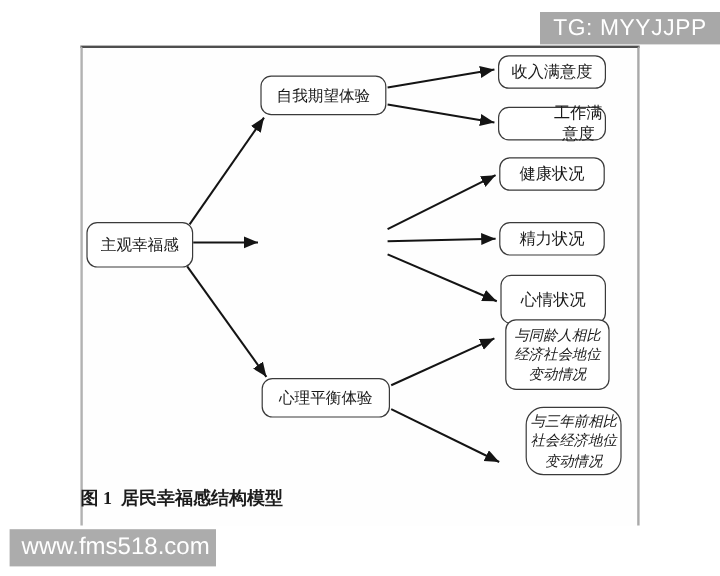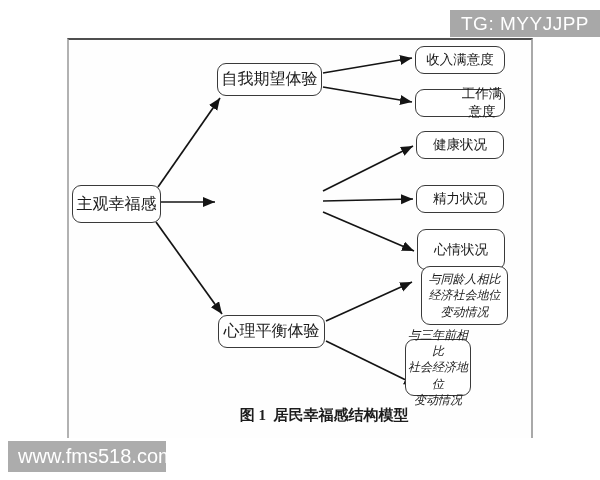--- a/index.html
+++ b/index.html
@@ -7,26 +7,26 @@
         font-family:"Liberation Serif", serif;}
   .badge{position:absolute;left:450px;top:10px;width:150px;height:27px;
          background:#a8a8a8;color:#ffffff;font-family:"Liberation Sans",sans-serif;
          font-size:19px;line-height:27px;text-align:center;letter-spacing:.5px;}
   .frame{position:absolute;left:67px;top:38px;width:466px;height:400px;box-sizing:border-box;
          background:#fefefe;border-top:2px solid #4f4f4f;border-left:2px solid #b2b2b2;
          border-right:2px solid #a9a9a9;}
   .arrows{position:absolute;left:0;top:0;width:600px;height:480px;pointer-events:none;}
   .node{position:absolute;box-sizing:border-box;border:1.5px solid #3a3a3a;border-radius:9px;
         background:#ffffff;display:flex;align-items:center;justify-content:center;
-        font-size:16px;color:#1a1a1a;text-align:center;}
+        font-size:13px;color:#1a1a1a;text-align:center;}
   .node.small{font-size:13.5px;}
   .node.multi{flex-direction:column;font-size:12px;line-height:1.35;justify-content:center;font-style:italic;}
-  .caption{position:absolute;left:67px;top:406px;width:466px;text-align:center;
-           font-size:15px;font-weight:bold;color:#1c1c1c;white-space:pre;padding-left:24px;}
-  .watermark{position:absolute;left:8px;top:441px;width:158px;height:31px;box-sizing:border-box;
+  .caption{position:absolute;left:67px;top:406px;width:466px;text-align:left;
+           font-size:15px;font-weight:bold;color:#1c1c1c;white-space:pre;}
+  .watermark{position:absolute;left:8px;top:441px;width:172px;height:31px;box-sizing:border-box;
              background:#acacac;color:#ffffff;font-family:"Liberation Sans",sans-serif;
              font-size:20px;line-height:30px;padding-left:10px;}
 </style>
 </head>
 <body>
 
 <div class="page">
 
   <div class="badge">TG: MYYJJPP</div>
 
@@ -82,21 +82,21 @@
   <div class="node small" style="left:417px;top:229px;width:88px;height:41px;">
     <span>心情状况</span>
   </div>
 
   <div class="node multi" style="left:421px;top:266px;width:87px;height:59px;">
     <span>与同龄人相比</span>
     <span>经济社会地位</span>
     <span>变动情况</span>
   </div>
 
-  <div class="node multi" style="left:405px;top:339px;width:66px;height:57px;">
+  <div class="node multi" style="left:438px;top:339px;width:80px;height:57px;border-radius:15px;">
     <span>与三年前相比</span>
     <span>社会经济地位</span>
     <span>变动情况</span>
   </div>
 
   <div class="caption">图 1  居民幸福感结构模型</div>
 
   <div class="watermark">www.fms518.com</div>
 
 </div>

